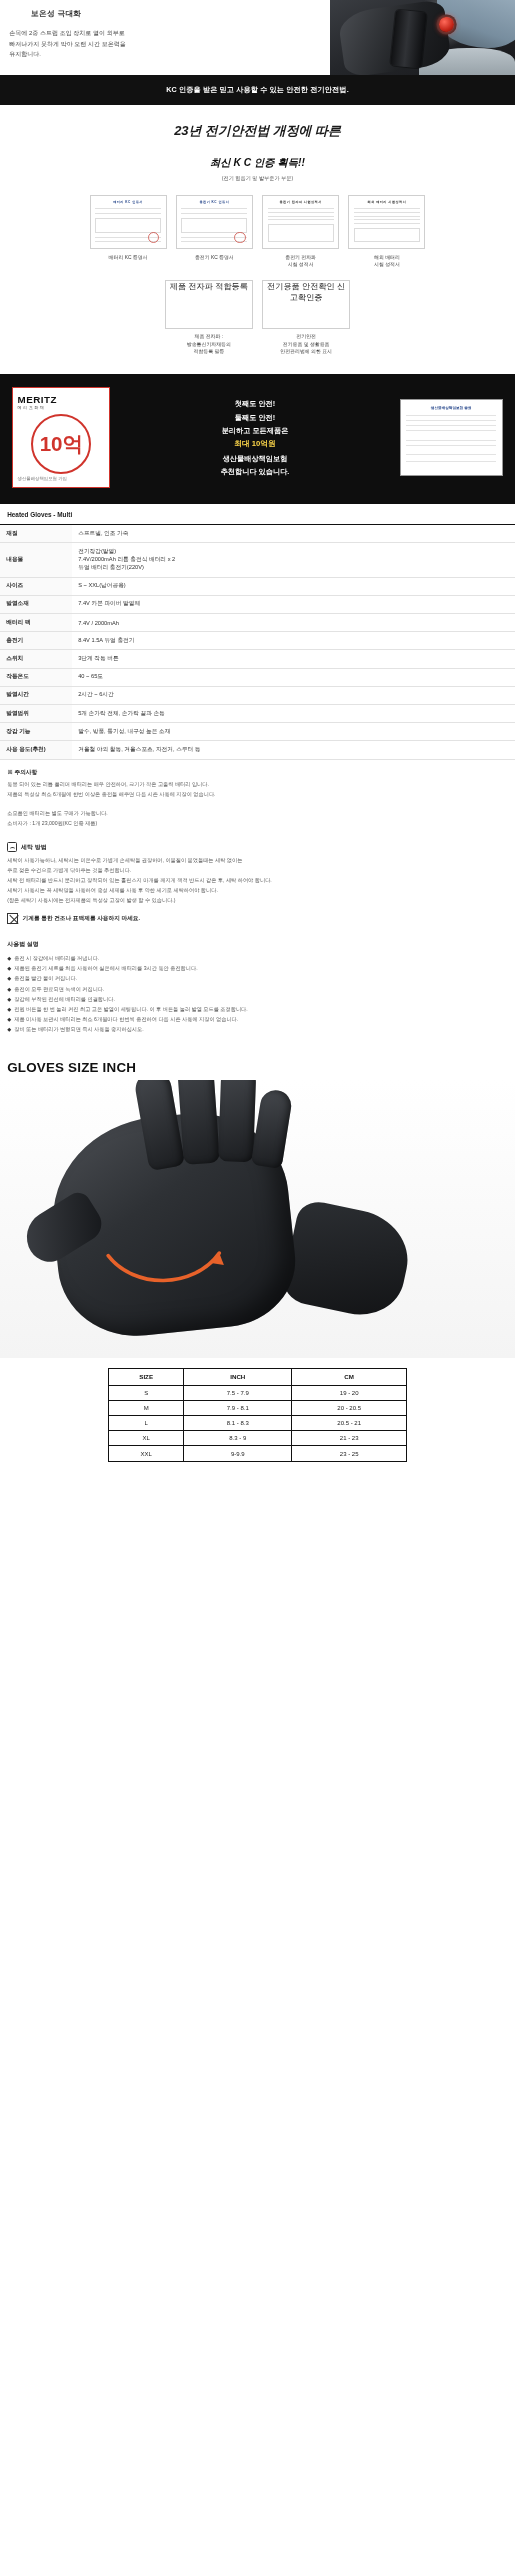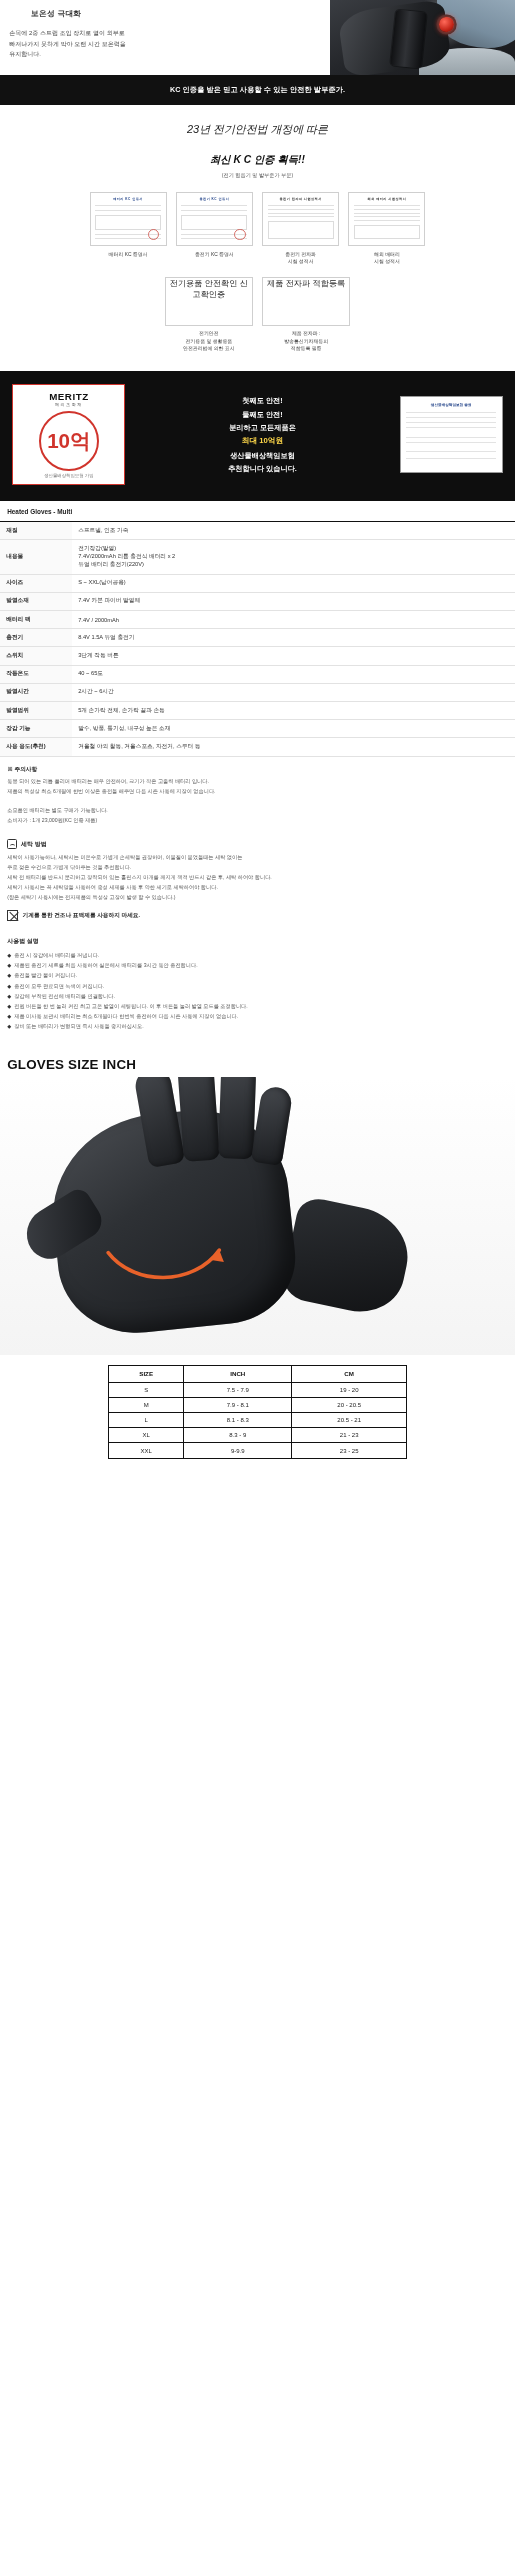--- a/index.html
+++ b/index.html
@@ -92,21 +92,21 @@
     letter-spacing:0.1px;
   }
 
   
   .cert-wrap {
     background:#ffffff;
     padding:17.5px 0 5.2px;
     text-align:center;
   }
   .cert-head1 {
-    font-size:11px; font-weight:normal; color:#1a1a1a;
+    font-size:13px; font-weight:bold; color:#1a1a1a;
     font-style:italic;
     letter-spacing:-0.1px;
   }
   .cert-head2 {
     margin-top:16px;
     font-size:10.3px; font-weight:bold; color:#0d0d0d;
     font-style:italic;
   }
   .cert-sub {
     margin-top:4.6px;
@@ -166,25 +166,24 @@
   .ins {
     background:#0e0e0e;
     color:#fff;
     padding:13.4px 12.4px 15.5px;
     display:flex;
     gap:11.3px;
     align-items:center;
     margin-top:13.4px;
   }
   .ins-left {
-    width:113px;
+    width:98px;
     background:#ffffff;
     border:1.5px solid #d0342c;
     padding:5.2px 4.1px 6.2px;
-    text-align:center;
     color:#111;
   }
   .ins-brand {
     font-size:9.8px; font-weight:bold; letter-spacing:0.5px; color:#111;
   }
   .ins-brand-sub {
     font-size:4.1px; color:#555; letter-spacing:1.5px; margin-top:0.5px;
   }
   .ins-circle {
     margin:4.1px auto 2.1px;
@@ -359,21 +358,21 @@
 유지합니다.</div>
     <div class="hero-photo">
       <div class="sky"></div>
       <div class="snow"></div>
       <div class="cuff"></div>
       <div class="strap"></div>
       <div class="btnled"></div>
     </div>
   </section>
 
-  <section class="kc-bar">KC 인증을 받은 믿고 사용할 수 있는 안전한 발부준가.</section>
+  <section class="kc-bar">KC 인증을 받은 믿고 사용할 수 있는 안전한 전기안전법.</section>
 
   <section class="cert-wrap">
     <div class="cert-head1">23년 전기안전법 개정에 따른</div>
     <div class="cert-head2">최신 K C 인증 획득!!</div>
     <div class="cert-sub">(전기 힘읍기 및 발부준가 부문)</div>
 
     <div class="cert-row">
       <div class="cert-cell">
         <div class="cert-doc blue">
           <div class="dt">배터리 KC 인증서</div>
@@ -421,43 +420,43 @@
             <div class="bx" style="top:32px;height:14.4px"></div>
         </div>
         <div class="cert-cap" style="white-space:pre-line">해외 배터리
 시험 성적서</div>
       </div>
     </div>
 
     <div class="cert-row cert-row2">
       <div class="cert-cell-wide">
         <div class="cert-doc-wide">
-          <div class="dt">전기용품 안전확인 신고확인증</div>
-          <div class="ln" style="top:12.4px"></div>
-            <div class="ln" style="top:16.5px"></div>
-          <div class="bx" style="top:21.6px;height:17.5px"></div>
-          <div class="seal"></div>
-        </div>
-        <div class="cert-cap" style="white-space:pre-line">전기안전
-전기용품 및 생활용품
-안전관리법에 의한 표시</div>
-      </div>
-      <div class="cert-cell-wide">
-        <div class="cert-doc-wide">
           <div class="dt">제품 전자파 적합등록</div>
           <div class="ln" style="top:12.4px"></div>
             <div class="ln" style="top:16.5px"></div>
           <div class="ln" style="top:20.6px"></div>
           <div class="bx" style="top:26px;height:15.5px"></div>
           <div class="seal"></div>
         </div>
         <div class="cert-cap" style="white-space:pre-line">제품 전자파 :
 방송통신기자재등의
 적합등록 필증</div>
       </div>
+      <div class="cert-cell-wide">
+        <div class="cert-doc-wide">
+          <div class="dt">전기용품 안전확인 신고확인증</div>
+          <div class="ln" style="top:12.4px"></div>
+            <div class="ln" style="top:16.5px"></div>
+          <div class="bx" style="top:21.6px;height:17.5px"></div>
+          <div class="seal"></div>
+        </div>
+        <div class="cert-cap" style="white-space:pre-line">전기안전
+전기용품 및 생활용품
+안전관리법에 의한 표시</div>
+      </div>
     </div>
   </section>
 
   <section class="ins">
     <div class="ins-left">
       <div class="ins-brand">MERITZ</div>
       <div class="ins-brand-sub">메리츠화재</div>
       <div class="ins-circle">10억</div>
       <div class="ins-foot">생산물배상책임보험 가입</div>
     </div>

